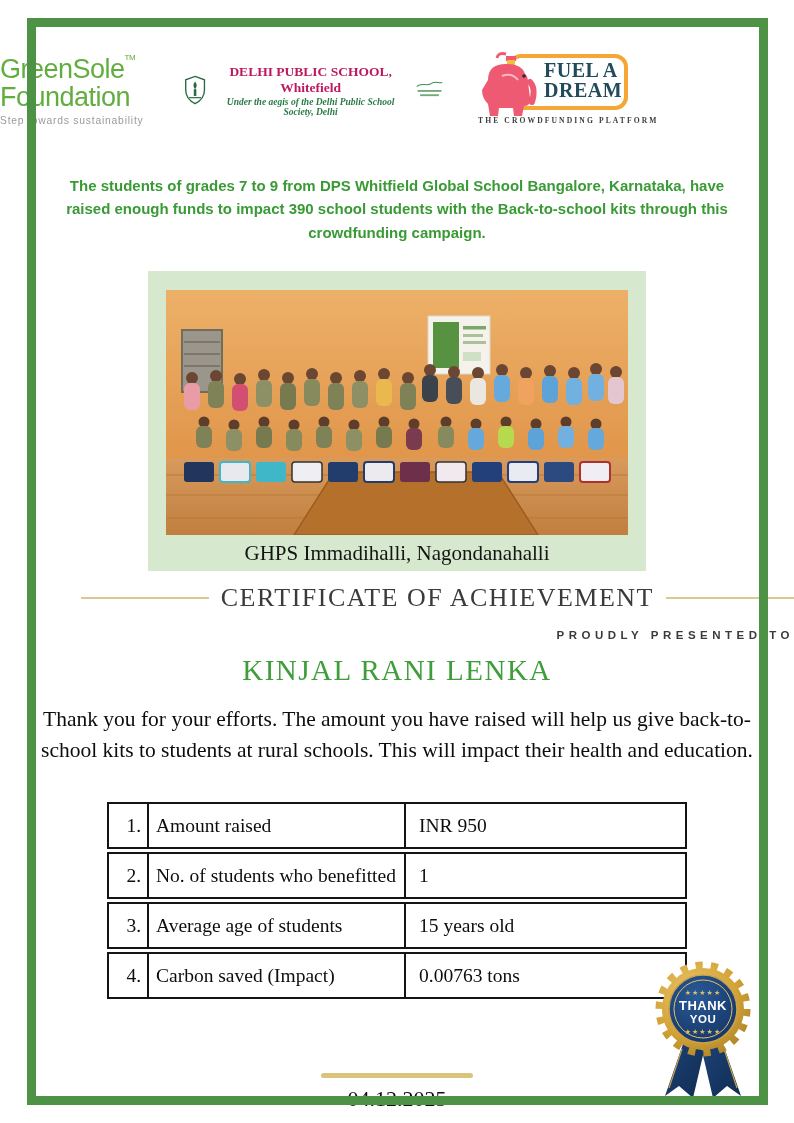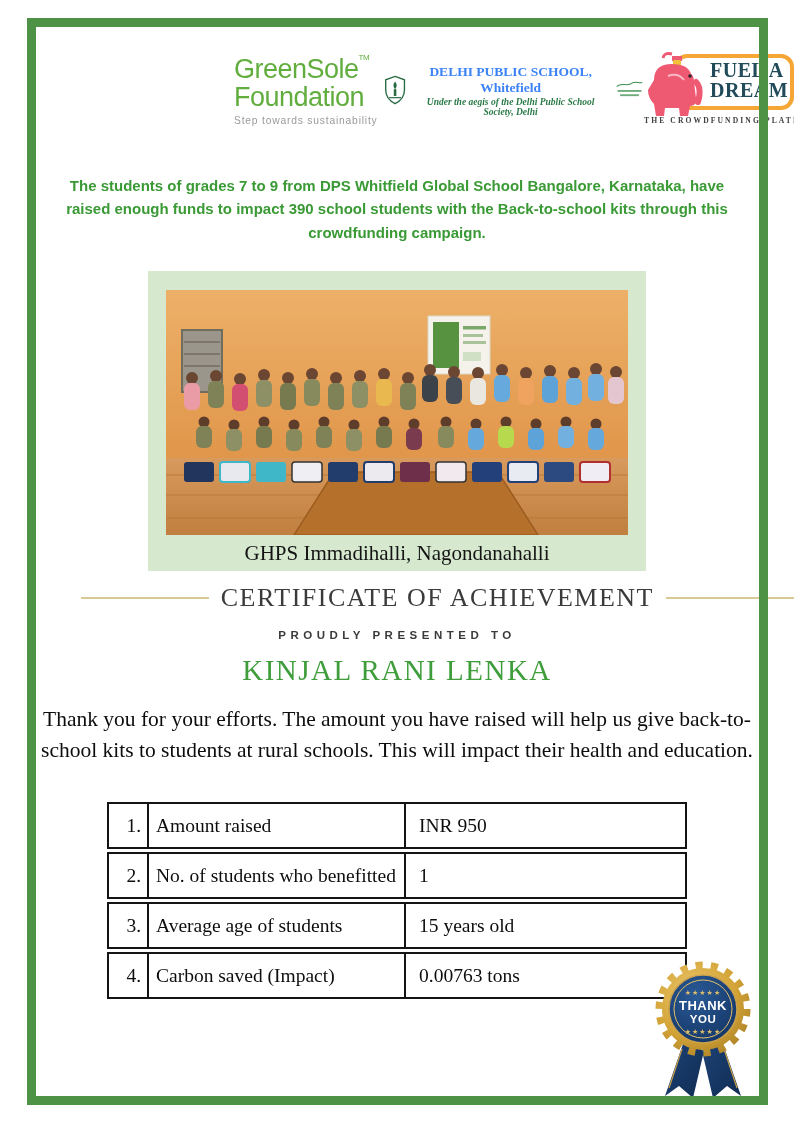--- a/index.html
+++ b/index.html
@@ -3,31 +3,31 @@
 <meta charset="utf-8">
 <style>
   html,body{margin:0;padding:0;background:#ffffff;}
   body{width:794px;height:1123px;position:relative;overflow:hidden;
        font-family:"Liberation Serif", serif;color:#111;}
   .frame{position:absolute;left:27px;top:18px;right:26px;bottom:18px;
          border:9px solid #4e9345;pointer-events:none;z-index:5;}
   .content{position:relative;width:100%;height:100%;z-index:1;}
 
   
-  .logos{display:flex;justify-content:flex-end;align-items:center;
+  .logos{display:flex;justify-content:flex-start;align-items:center;gap:34px;
          padding-top:50px;}
   .gs-logo{width:150px;text-align:left;font-family:"Liberation Sans",sans-serif;}
   .gs-line1{font-size:27px;color:#61ad3e;font-weight:500;letter-spacing:-.5px;line-height:1;}
   .gs-line1 sup{font-size:8px;vertical-align:18px;}
   .gs-line2{font-size:27px;color:#61ad3e;font-weight:500;letter-spacing:-.5px;line-height:1.05;}
   .gs-tag{font-size:10.3px;color:#9a9a9a;letter-spacing:.8px;margin-top:3px;}
 
   .dps-logo{display:flex;align-items:center;gap:8px;width:260px;}
   .dps-text{text-align:center;}
-  .dps-title{font-size:13.5px;font-weight:bold;color:#3b82f6;font-family:"Liberation Serif",serif;}
+  .dps-title{font-size:13.5px;font-weight:bold;color:#be185d;font-family:"Liberation Serif",serif;}
   .dps-sub{font-size:9.5px;font-style:italic;font-weight:bold;color:#2a7a47;margin-top:1px;}
   .dps-sign{width:34px;}
 
   .fad-logo{width:150px;position:relative;font-family:Liberation Serif, serif;}
   .fad-box{position:absolute;left:30px;top:4px;right:0;height:56px;
            border:4px solid #f5a634;border-radius:13px;box-sizing:border-box;}
   .fad-words{position:absolute;left:66px;top:10px;line-height:1;}
   .fad-w1,.fad-w2{font-size:20px;font-weight:bold;color:#214b5a;letter-spacing:.5px;}
   .fad-elephant{position:relative;z-index:2;}
   .fad-tag{position:absolute;top:66px;left:0;right:0;text-align:center;
@@ -43,21 +43,21 @@
   .photo-card{margin:27px auto 0;width:498px;height:300px;background:#d6e9cf;
               box-sizing:border-box;padding:19px 18px 0;}
   .photo-card svg{display:block;}
   .photo-caption{text-align:center;font-size:21px;color:#141414;margin-top:6px;}
 
   
   .cert-row{margin-top:12px;display:flex;align-items:center;justify-content:flex-end;gap:12px;}
   .cert-line{width:128px;height:2px;background:#d9ca93;}
   .cert-heading{font-size:26px;color:#3b3b3b;letter-spacing:1.5px;font-weight:500;}
 
-  .presented{margin-top:16px;text-align:center;font-family:"Liberation Sans",sans-serif;
+  .presented{margin-top:16px;text-align:right;font-family:"Liberation Sans",sans-serif;
              font-size:11.5px;letter-spacing:4.5px;color:#3a3a3a;font-weight:bold;}
   .recipient{margin-top:13px;text-align:center;font-size:29px;color:#3f9e3b;letter-spacing:1.5px;}
   .message{margin:17px auto 0;width:724px;text-align:center;font-size:21.5px;line-height:1.45;color:#0d0d0d;}
 
   
   .tbl{margin:36px auto 0;width:580px;}
   .trow{display:grid;grid-template-columns:40px 257px 1fr;height:47px;
         border:2px solid #141414;background:#fff;margin-bottom:3px;box-sizing:border-box;}
   .cell{display:flex;align-items:center;font-size:19.5px;color:#0d0d0d;box-sizing:border-box;}
   .cell.num{justify-content:flex-end;padding-right:6px;border-right:2px solid #141414;}
@@ -243,20 +243,24 @@
       <div class="cell label">Average age of students</div>
       <div class="cell value">15 years old</div>
     </div>
     <div class="trow">
       <div class="cell num">4.</div>
       <div class="cell label">Carbon saved (Impact)</div>
       <div class="cell value">0.00763 tons</div>
     </div>
   </div>
 
+  <div class="footer">
+    <div class="gold-line"></div>
+    <div class="date">04.12.2025</div>
+  </div>
 
   <div class="badge">
     <svg width="118" height="150" viewBox="0 0 118 150">
       <defs>
         <radialGradient id="gGold" cx="0.4" cy="0.35" r="0.9">
           <stop offset="0" stop-color="#f0cf7a"></stop>
             <stop offset="0.55" stop-color="#d4a437"></stop>
             <stop offset="1" stop-color="#9a7220"></stop>
         </radialGradient>
         <radialGradient id="gNavy" cx="0.4" cy="0.3" r="1">

